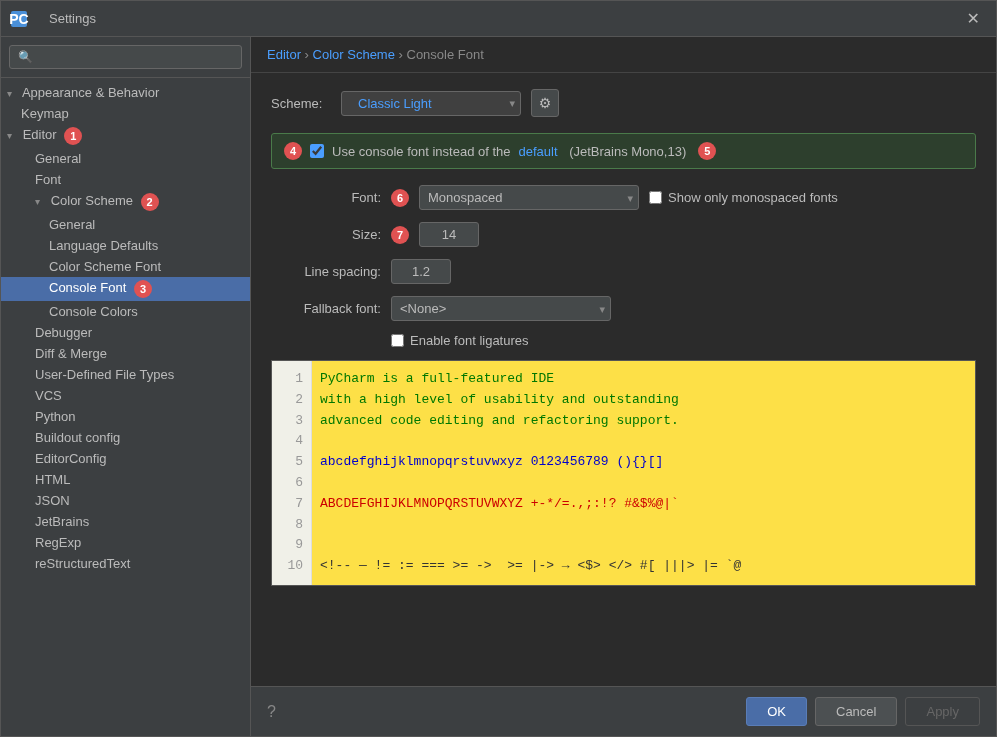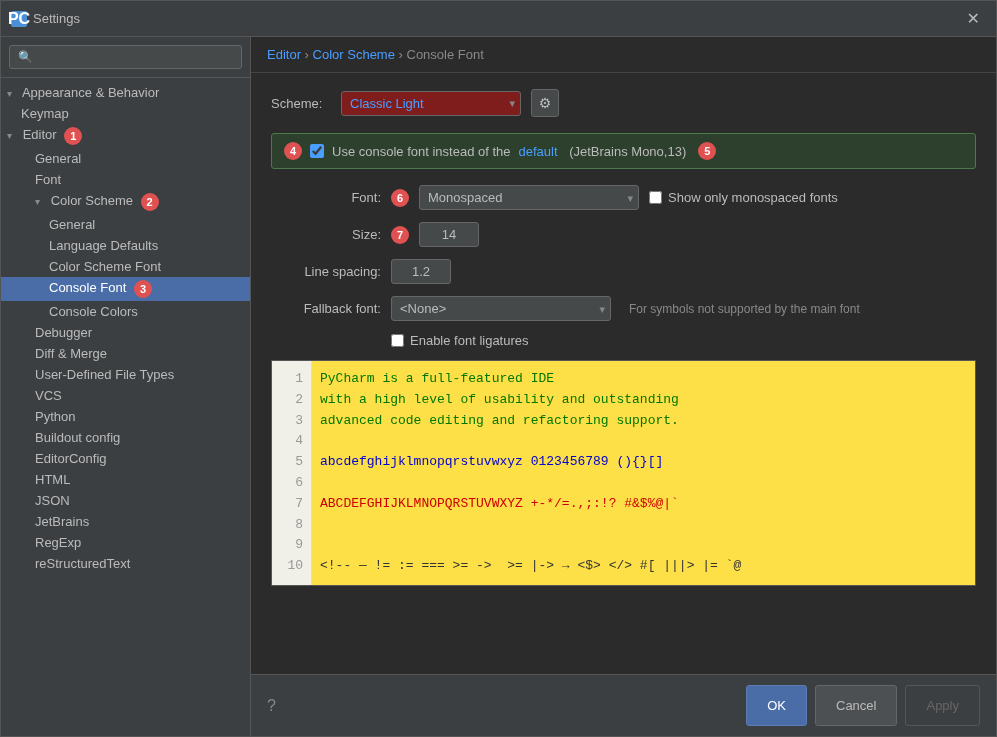--- a/index.html
+++ b/index.html
@@ -25,27 +25,27 @@
       color: #bbb;
       display: flex;
       align-items: center;
       padding: 6px 10px;
       border-bottom: 1px solid #555;
       flex-shrink: 0;
     }
     .title-bar .title-icon {
       width: 16px;
       height: 16px;
-      margin-right: 6px;
+      margin-right: 22px;
       background: #4a90d9;
       border-radius: 2px;
       display: flex;
       align-items: center;
       justify-content: center;
-      font-size: 16px;
+      font-size: 14px;
       color: white;
       font-weight: bold;
     }
     .title-bar .title-text {
       flex: 1;
       font-size: 13px;
       color: #bbb;
     }
     .title-bar .close-btn {
       cursor: pointer;
@@ -151,25 +151,25 @@
       align-items: center;
       margin-bottom: 16px;
       gap: 10px;
     }
     .scheme-label {
       color: #bbb;
       font-size: 13px;
       min-width: 60px;
     }
     .scheme-select {
-      background: #7f1d1d;
+      background: #404040;
       border: 1px solid #666;
       border-radius: 3px;
       color: #4a9eff;
-      padding: 4px 24px 4px 8px;
+      padding: 4px 24px 4px 16px;
       font-size: 13px;
       cursor: pointer;
       outline: none;
       appearance: none;
       -webkit-appearance: none;
       min-width: 180px;
       position: relative;
     }
     .select-wrapper {
       position: relative;
@@ -323,21 +323,21 @@
     .footer-left {
       color: #888;
       font-size: 16px;
       cursor: pointer;
     }
     .footer-right {
       display: flex;
       gap: 8px;
     }
     .btn {
-      padding: 12px 20px;
+      padding: 6px 20px;
       border-radius: 3px;
       border: 1px solid transparent;
       cursor: pointer;
       font-size: 13px;
     }
     .btn-primary {
       background: #4a6da7;
       color: white;
       border-color: #5a7db7;
     }
@@ -515,21 +515,20 @@
           <input type="text" class="small-input" value="1.2" style="">
         </div>
 
         <div class="form-row">
           <span class="form-label">Fallback font:</span>
           <div class="select-wrapper">
             <select class="font-select">
               <option>&lt;None&gt;</option>
             </select>
           </div>
-          <span style="color:#888;font-size:12px;margin-left:8px;">For symbols not supported by the main font</span>
         </div>
 
         <div class="form-row">
           <span class="form-label"></span>
           <label class="checkbox-label">
             <input type="checkbox" style="">
             <span>Enable font ligatures</span>
           </label>
         </div>
 

